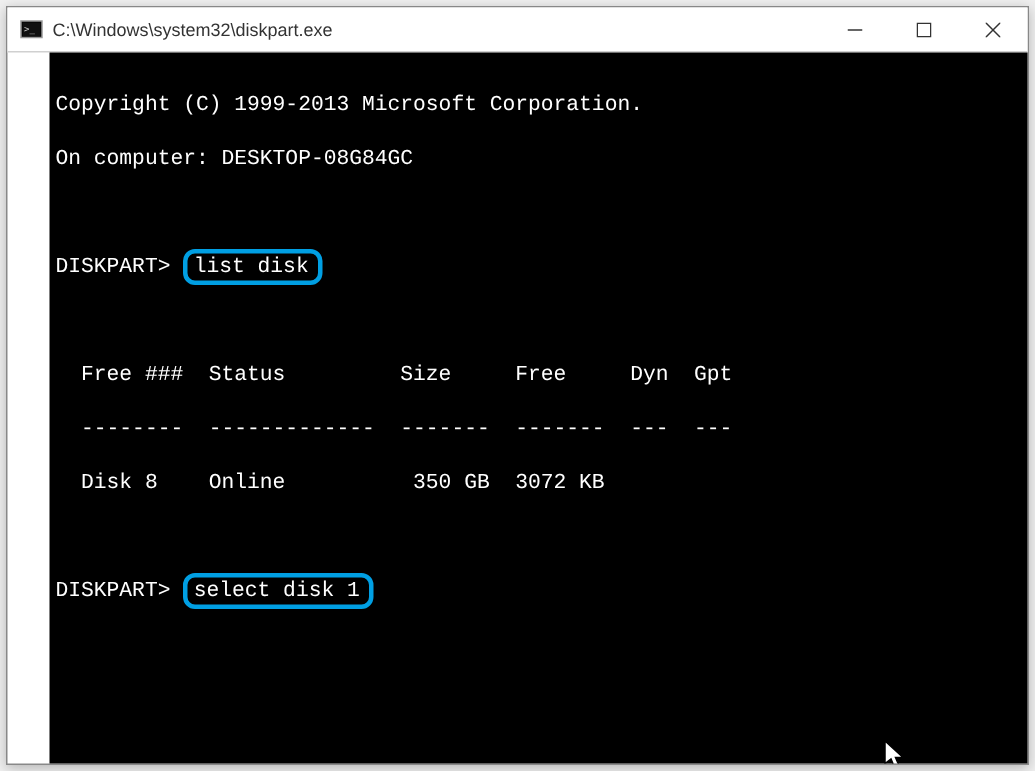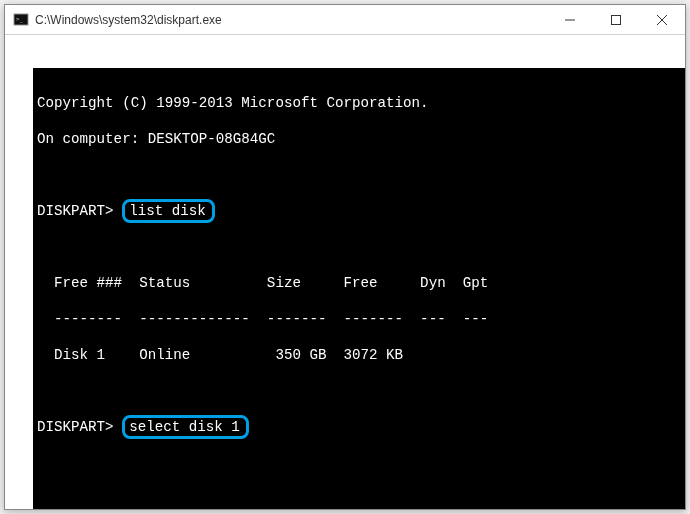--- a/index.html
+++ b/index.html
@@ -12,21 +12,20 @@
     padding: 4px;
   }
   .window {
     width: 682px;
     height: 506px;
     background: #fff;
     border: 1px solid #888;
     box-shadow: 0 2px 8px rgba(0,0,0,0.25);
     display: flex;
     flex-direction: column;
-    gap: 33px;
   }
   .titlebar {
     height: 30px;
     background: #fff;
     display: flex;
     align-items: center;
     padding-left: 8px;
     font-size: 12px;
     color: #333;
     border-bottom: 1px solid #d0d0d0;
@@ -117,21 +116,21 @@
   </div>
 
   <div class="terminal">
 <span class="line">Copyright (C) 1999-2013 Microsoft Corporation.</span>
 <span class="line">On computer: DESKTOP-08G84GC</span>
 <span class="line"> </span>
 <span class="line"><span>DISKPART&gt;</span> <span class="hl">list disk</span></span>
 <span class="line"> </span>
 <span class="line">  Free ###  Status         Size     Free     Dyn  Gpt</span>
 <span class="line">  --------  -------------  -------  -------  ---  ---</span>
-<span class="line">  Disk 1    Online          350 GB  3072 KB</span>
+<span class="line">  Disk 8    Online          350 GB  3072 KB</span>
 <span class="line"> </span>
 <span class="line"><span>DISKPART&gt;</span> <span class="hl">select disk 1</span></span>
 <span class="line"> </span>
 
 
 
 
 
 
 

